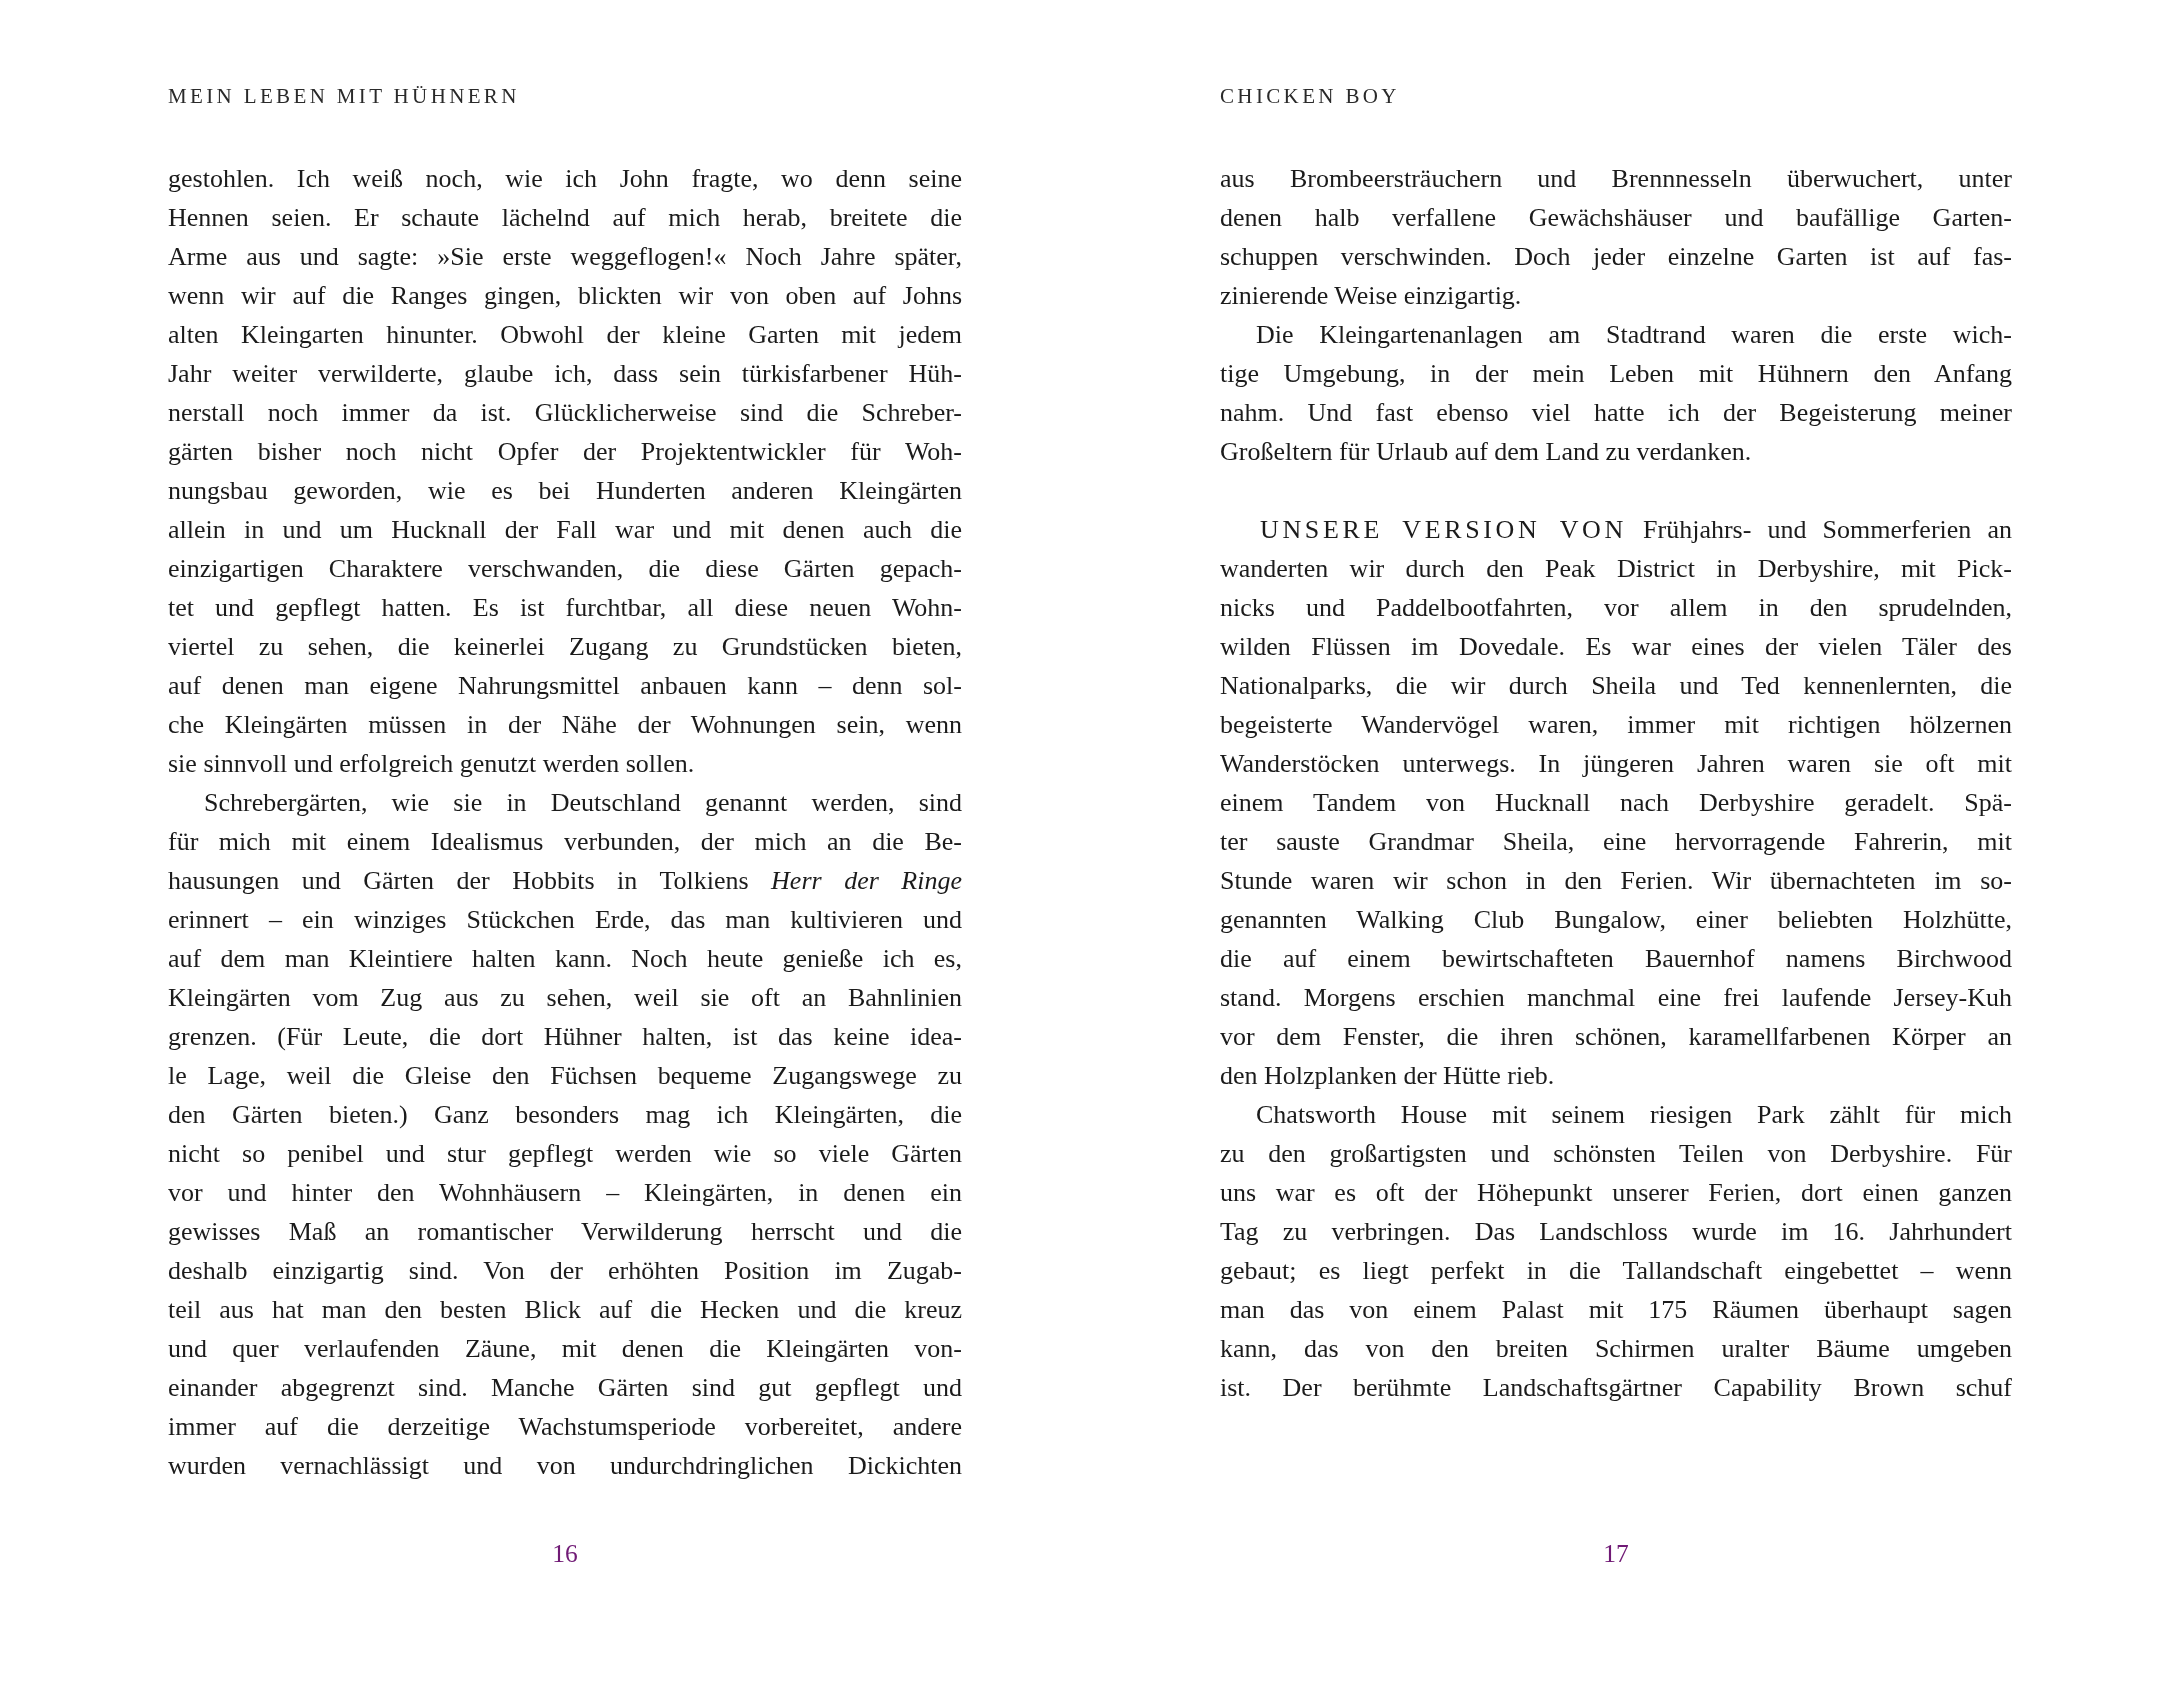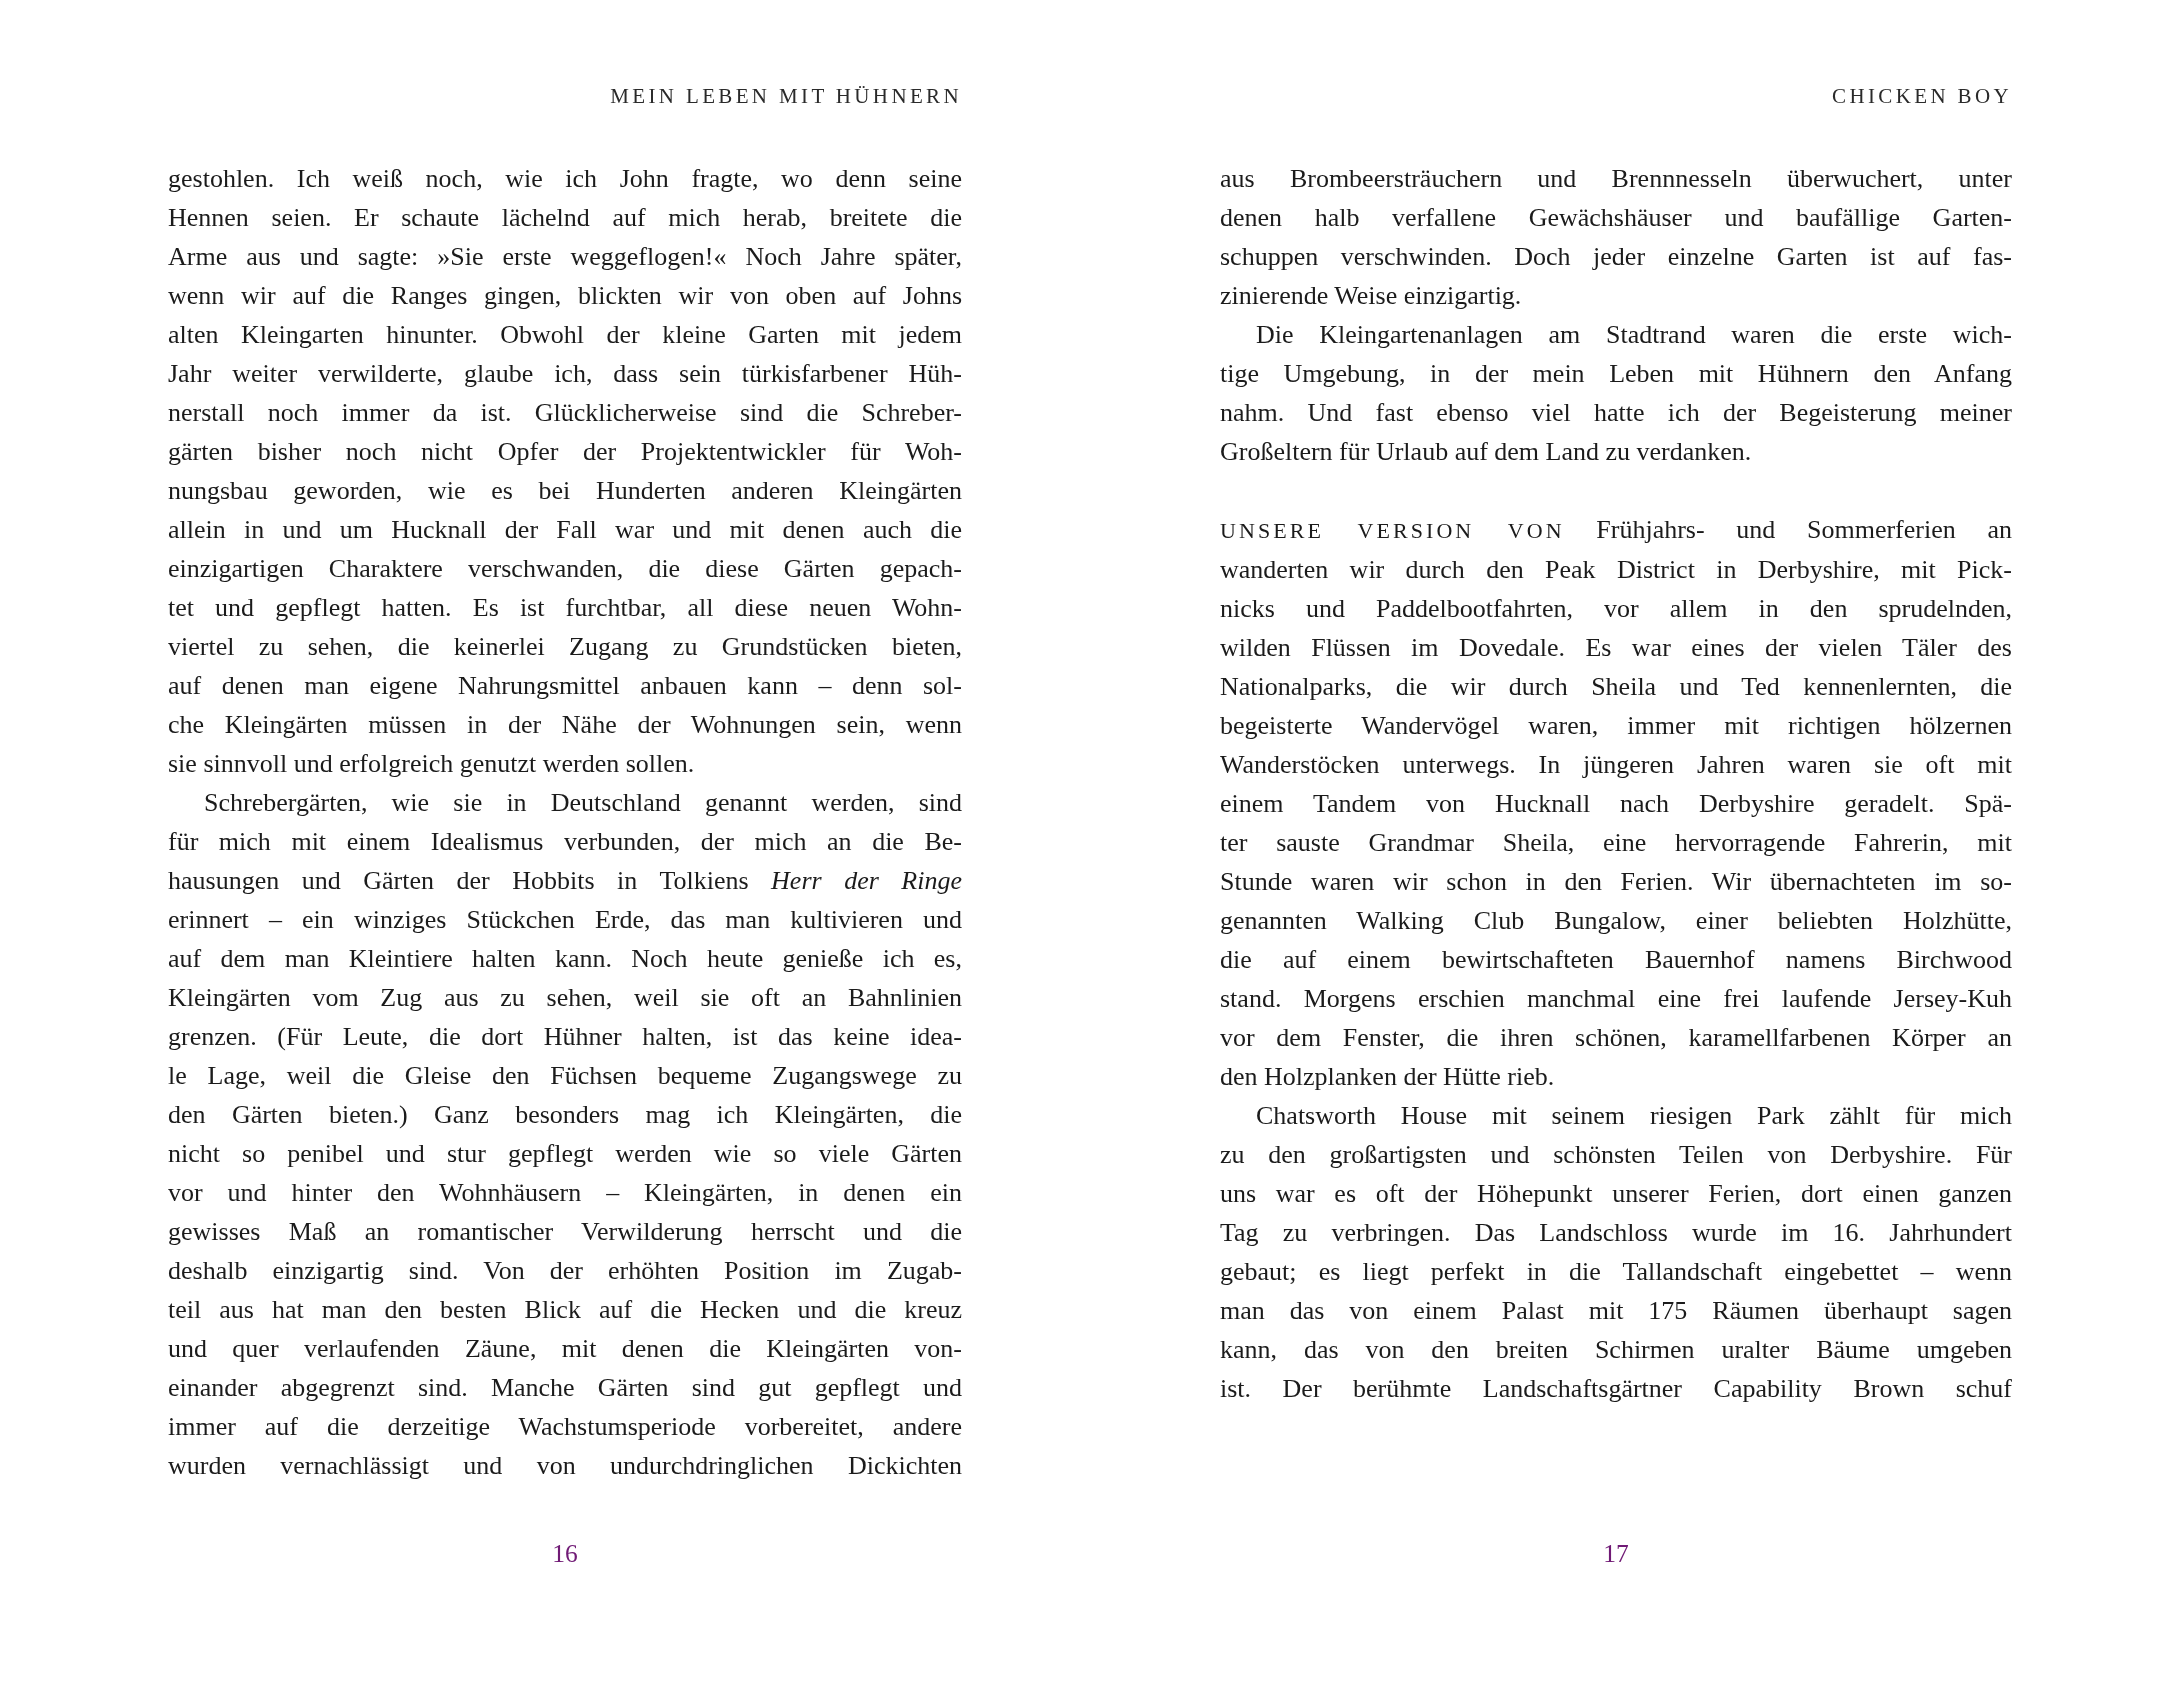--- a/index.html
+++ b/index.html
@@ -18,21 +18,21 @@
     height: 1685px;
   }
   #left-page  { left: 168px;  width: 794px; }
   #right-page { left: 1220px; width: 792px; }
 
   .running-header {
     position: absolute;
     top: 84px;
     left: 0;
     right: 0;
-    text-align: right;
+    text-align: left;
     font-size: 21px;
     letter-spacing: 0.16em;
     white-space: nowrap;
     color: #2a2a2a;
   }
 
   .page-body {
     position: absolute;
     top: 159px;
     left: 0;
@@ -47,22 +47,23 @@
     text-align: justify;
     text-align-last: justify;
     white-space: normal;
     color: #1b1b1b;
   }
   .line.last-flush { text-align-last: left; }
   .line.first-indent { text-indent: 36px; }
 
   .seg-italic { font-style: italic; }
   .seg-smallcaps {
-    font-size: 22px;
+    font-size: 26px;
     letter-spacing: 0.14em;
+    margin-left: 40px;
   }
 
   .page-number {
     position: absolute;
     top: 1539px;
     left: 0;
     right: 0;
     text-align: center;
     font-size: 25.5px;
     color: #701a75;

